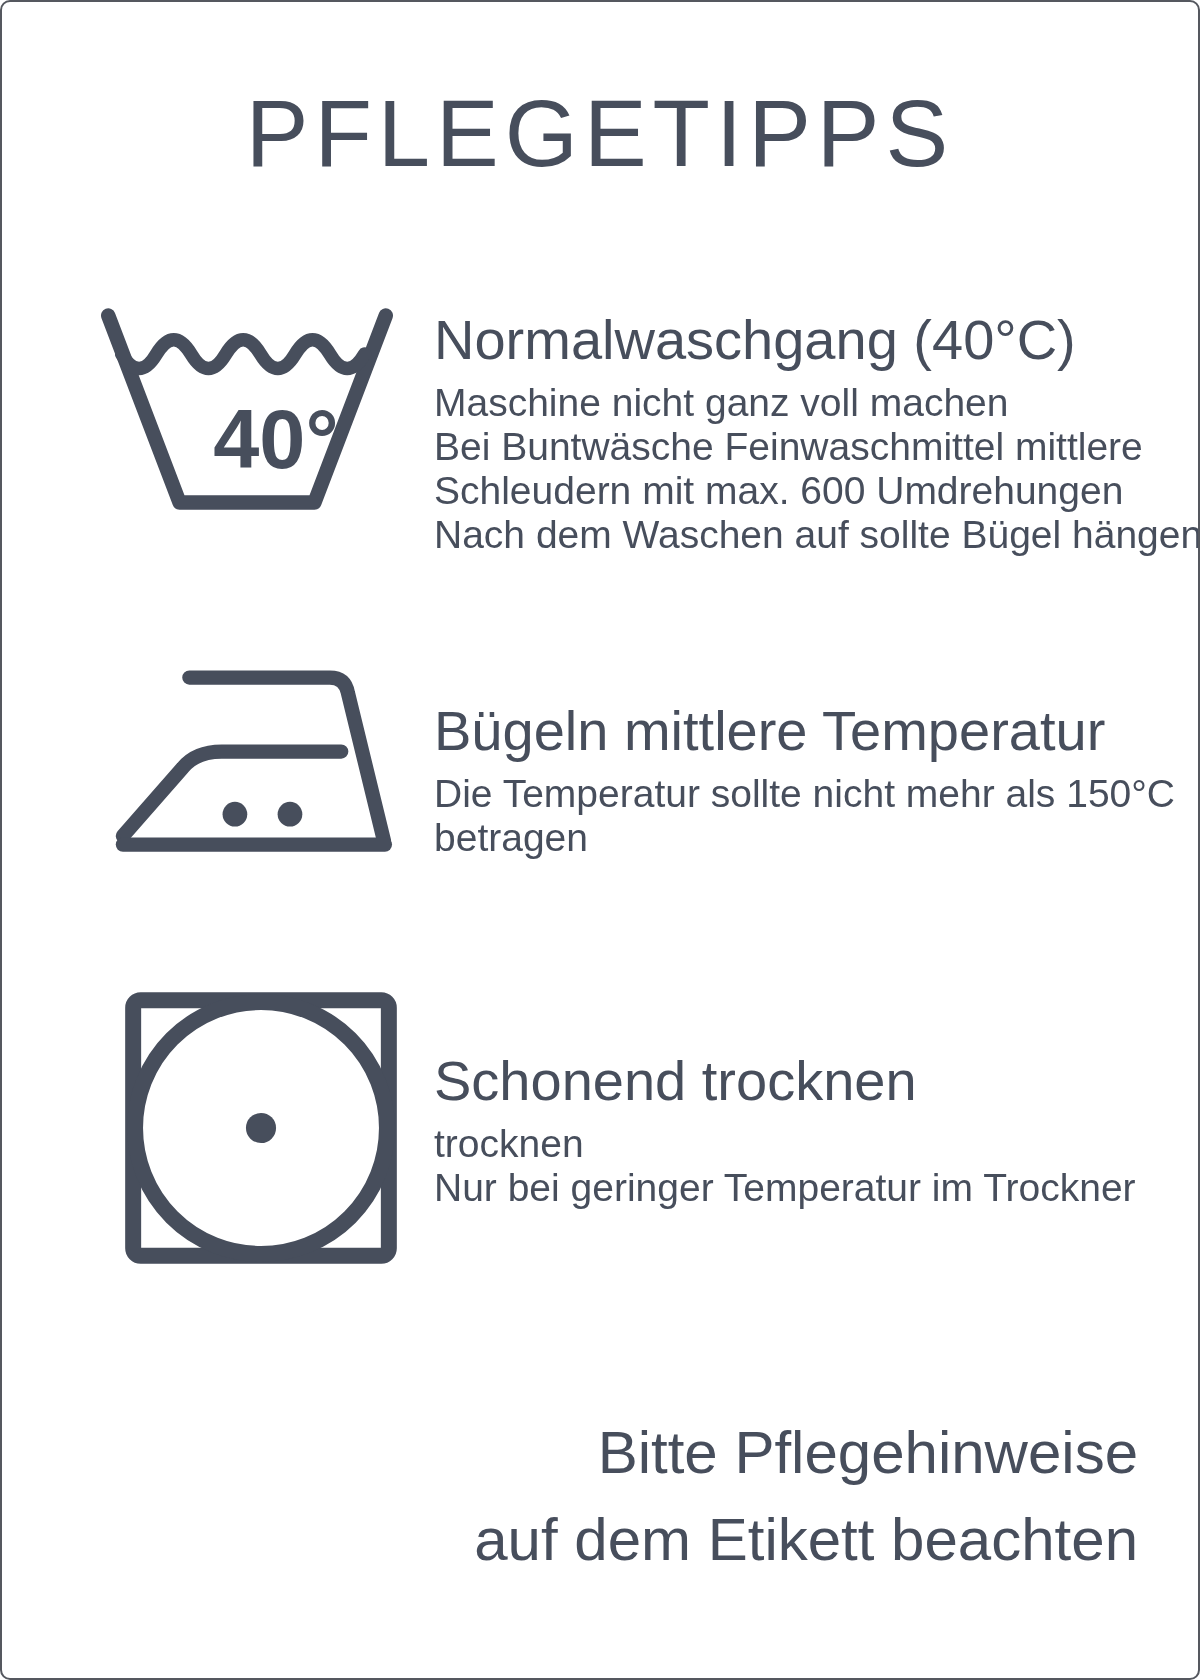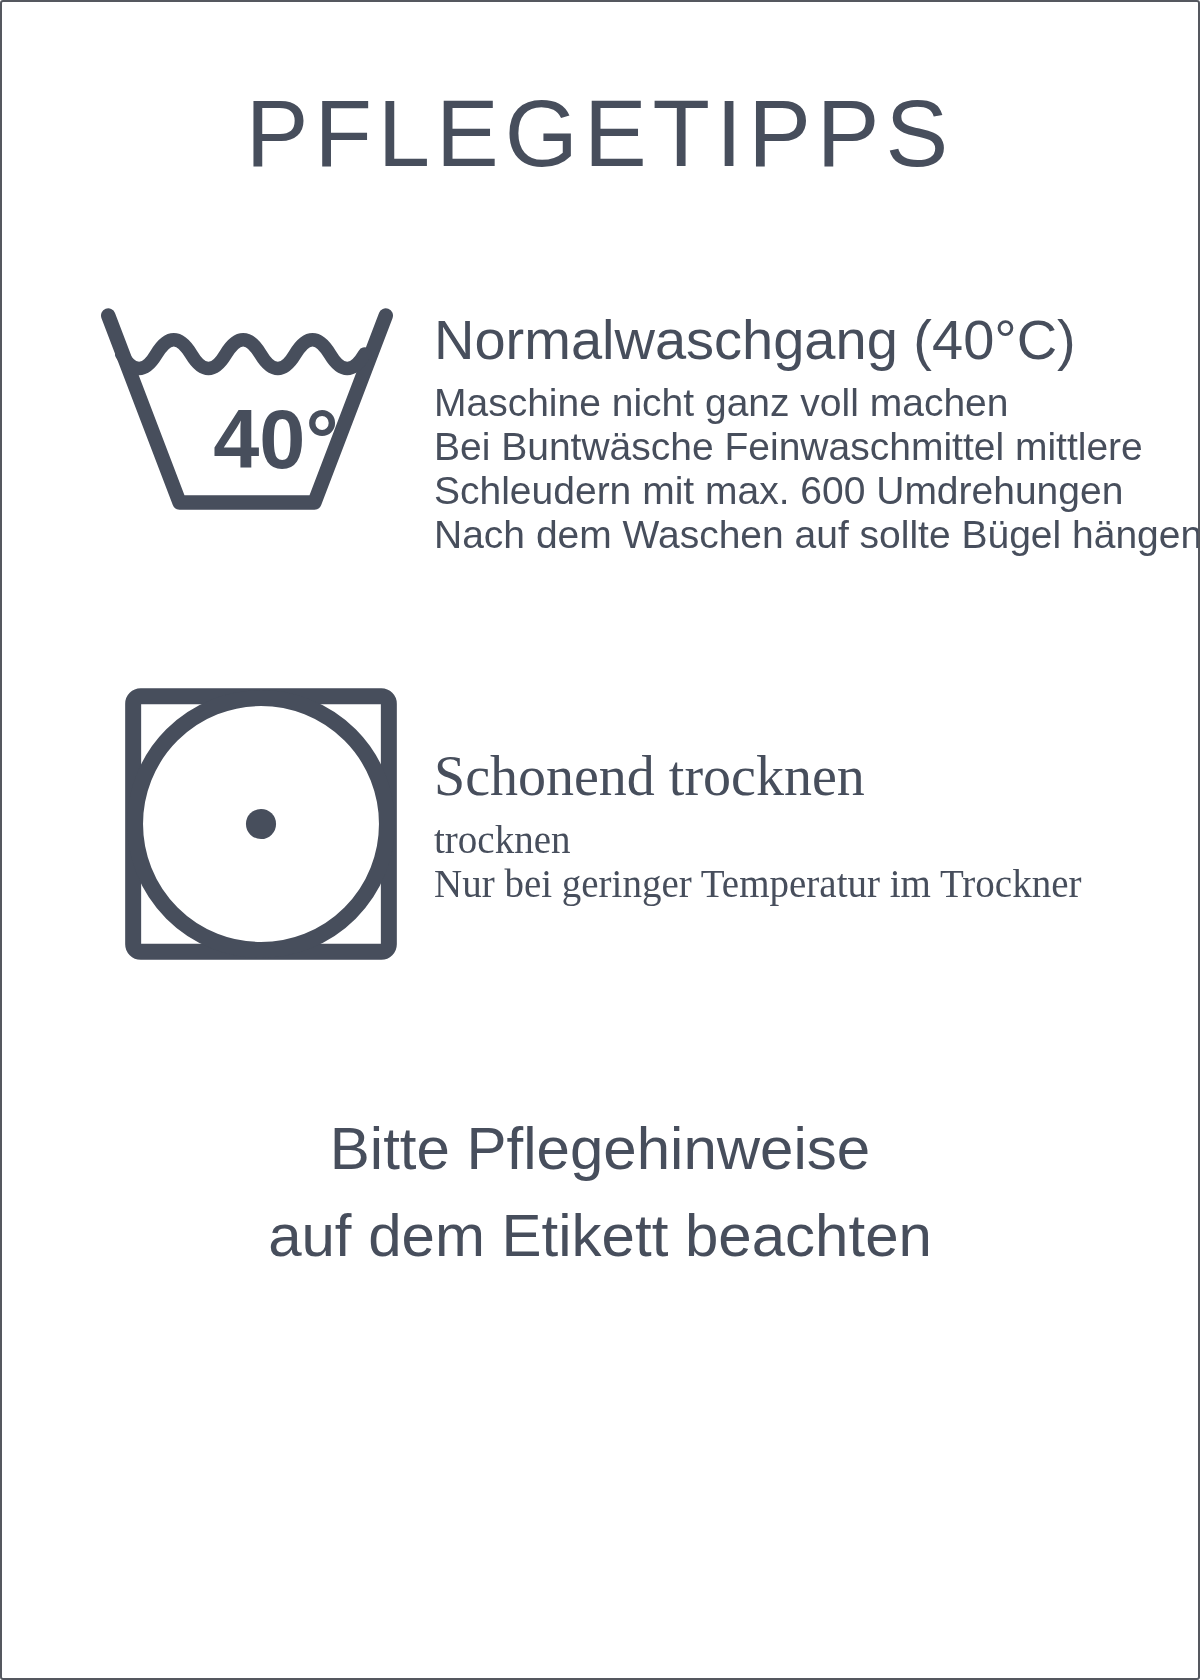--- a/index.html
+++ b/index.html
@@ -12,21 +12,21 @@
   body {
     font-family: "Liberation Sans", sans-serif;
     background: #fff;
   }
   .page {
     position: relative;
     width: 1200px;
     height: 1680px;
     background: var(--bg);
     border: 2px solid var(--border);
-    border-radius: 3px;
+    border-radius: 10px;
     overflow: hidden;
     color: var(--ink);
     padding: 0 60px;
   }
   .title {
     margin: 78px 0 0 0;
     text-align: center;
     font-size: 94px;
     font-weight: 400;
     letter-spacing: 6px;
@@ -48,40 +48,40 @@
   }
   .row-wash .icon-box { margin-top: 12px; }
   .row-iron .icon-box { margin-top: 42px; }
   .row-dry  .icon-box { margin-top: 0; }
   .text-col {
     flex: 1 1 auto;
     padding-left: 32px;
   }
   .row-wash .text-col { padding-top: 14px; }
   .row-iron .text-col { padding-top: 76px; }
-  .row-dry  .text-col { padding-top: 60px; font-family: Liberation Serif, serif; }
+  .row-dry  .text-col { padding-top: 60px; }
   .sec-heading {
     margin: 0 0 8px 0;
     font-size: 56px;
     font-weight: 400;
     line-height: 1.2;
     color: var(--ink);
     white-space: nowrap;
   }
   .sec-line {
     margin: 0;
     font-size: 39px;
     font-weight: 400;
     line-height: 44px;
     color: var(--ink);
     white-space: nowrap;
   }
   .footer {
     margin-top: 140px;
-    text-align: center;
+    text-align: right;
     font-size: 60px;
     line-height: 1.45;
     color: var(--ink);
   }
   svg { display: block; }
   .stroke {
     fill: none;
     stroke: var(--ink);
     stroke-linecap: round;
     stroke-linejoin: round;
@@ -111,20 +111,36 @@
     </div>
     <div class="text-col">
       <h2 class="sec-heading">Normalwaschgang (40°C)</h2>
       <p class="sec-line">Maschine nicht ganz voll machen</p>
       <p class="sec-line">Bei Buntwäsche Feinwaschmittel mittlere</p>
       <p class="sec-line">Schleudern mit max. 600 Umdrehungen</p>
       <p class="sec-line">Nach dem Waschen auf sollte Bügel hängen</p>
     </div>
   </section>
 
+  <section class="row row-iron">
+    <div class="icon-box">
+      <svg width="300" height="198" viewBox="0 0 316 206" aria-hidden="true">
+        <path class="stroke" stroke-width="15" d="M92 14 H240 q16 0 19 16 l38 156"></path>
+        <path class="stroke" stroke-width="15" d="M252 92 H126 q-27 0 -41 17 l-63 72"></path>
+        <path class="stroke" stroke-width="15" d="M22 190 H298"></path>
+        <circle class="fill" cx="140" cy="158" r="13"></circle>
+        <circle class="fill" cx="198" cy="158" r="13"></circle>
+      </svg>
+    </div>
+    <div class="text-col">
+      <h2 class="sec-heading">Bügeln mittlere Temperatur</h2>
+      <p class="sec-line">Die Temperatur sollte nicht mehr als 150°C</p>
+      <p class="sec-line">betragen</p>
+    </div>
+  </section>
 
   <section class="row row-dry">
     <div class="icon-box">
       <svg width="282" height="282" viewBox="0 0 300 300" aria-hidden="true">
         <rect class="stroke" stroke-width="17" x="14" y="14" width="272" height="272" rx="8"></rect>
         <circle class="stroke" stroke-width="17" cx="150" cy="150" r="134"></circle>
         <circle class="fill" cx="150" cy="150" r="16"></circle>
       </svg>
     </div>
     <div class="text-col">

